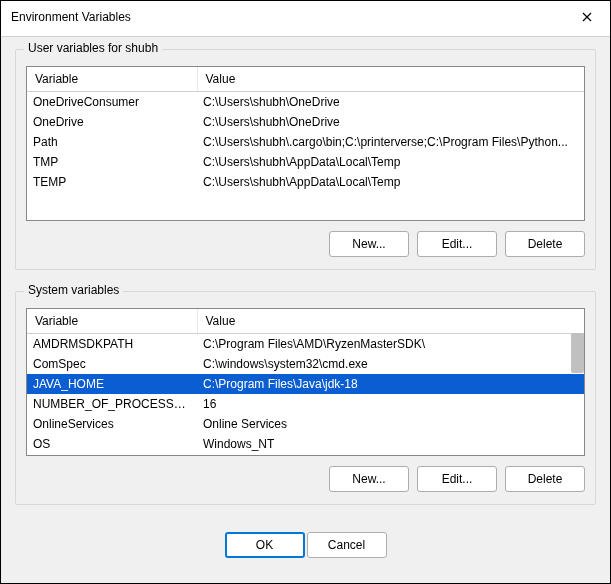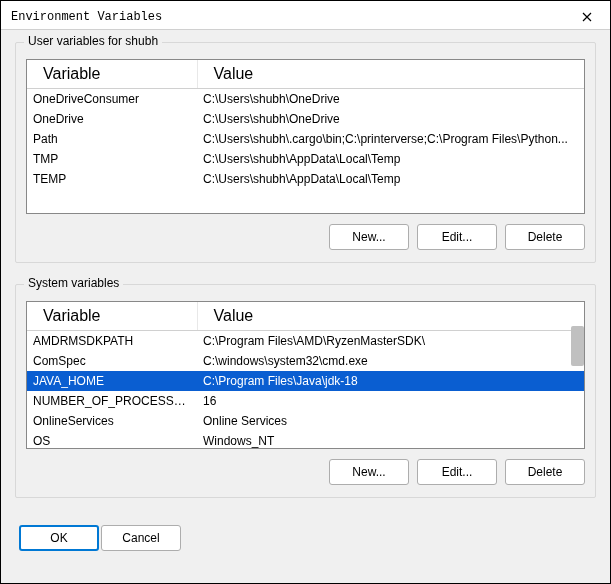--- a/index.html
+++ b/index.html
@@ -16,24 +16,23 @@
     width: 100%;
     height: 100%;
     border: 1px solid #000;
     display: flex;
     flex-direction: column;
   }
   .titlebar {
     display: flex;
     align-items: center;
     justify-content: space-between;
-    padding: 6px 8px 2px 10px;
+    padding: 6px 8px 9px 10px;
     border-bottom: 1px solid #d0d0d0;
     background: #fff;
-    font-family: Liberation Mono, monospace;
   }
   .titlebar-title { font-size: 12px; }
   .close-btn {
     width: 30px;
     height: 20px;
     display: flex;
     align-items: center;
     justify-content: center;
     font-size: 14px;
     cursor: pointer;
@@ -82,25 +81,25 @@
     border-radius: 2px;
   }
   table {
     width: 100%;
     border-collapse: collapse;
     table-layout: fixed;
   }
   th {
     text-align: left;
     font-weight: normal;
-    padding: 5px 16px;
+    padding: 5px 8px;
     border-bottom: 1px solid #d0d0d0;
     border-right: 1px solid #e8e8e8;
     background: #fff;
-    font-size: 16px;
+    font-size: 12px;
   }
   th:last-child { border-right: none; }
   td {
     padding: 3px 6px;
     white-space: nowrap;
     overflow: hidden;
     text-overflow: ellipsis;
     font-size: 12px;
   }
   tr.selected td {
@@ -122,21 +121,21 @@
     font-size: 12px;
     cursor: pointer;
     text-align: center;
   }
   .btn.primary {
     border: 2px solid #0078d4;
     padding: 4px 13px;
   }
   .dialog-btns {
     display: flex;
-    justify-content: flex-start;
+    justify-content: center;
     gap: 2px;
     padding: 6px 4px 4px 4px;
   }
   .col-var { width: 170px; }
 </style>
 </head>
 <body>
 
 <div class="window">
   <div class="titlebar">

